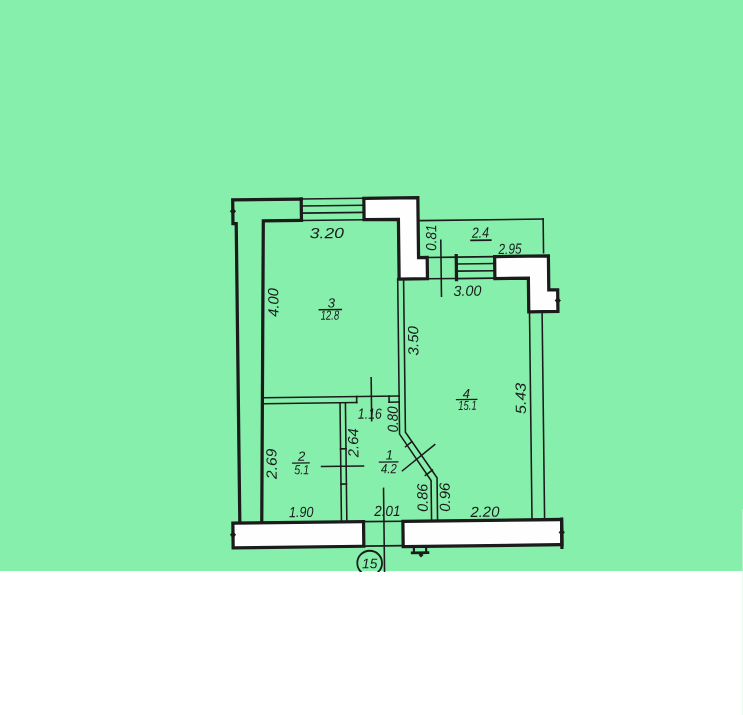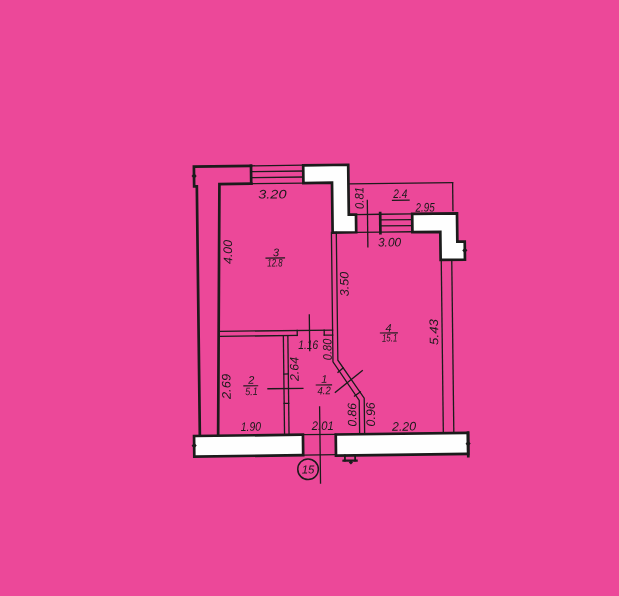--- a/index.html
+++ b/index.html
@@ -1,16 +1,16 @@
 <!DOCTYPE html>
 <html><head>
 <meta charset="utf-8">
 <style>
 html,body{margin:0;padding:0;background:#ffffff;}
-.page{position:relative;width:619px;height:596px;background:#ec4899;overflow:hidden;}
+.page{position:relative;width:619px;height:476px;background:#86efac;overflow:hidden;}
 svg{position:absolute;top:0;left:0;transform:translateZ(0);}
 text{font-family:"Liberation Sans",sans-serif;font-style:italic;fill:#1a1a1a;stroke:none;text-rendering:geometricPrecision;-webkit-font-smoothing:antialiased;}
 .dim{font-size:12.3px;}
 .rm{font-size:11px;}
 </style>
 </head>
 <body>
 <div class="page">
 <svg width="619" height="596" viewBox="0 0 619 596">
 <g transform="rotate(-0.69 194 166)" fill="none" stroke="#1b1b1b" stroke-linecap="square">

